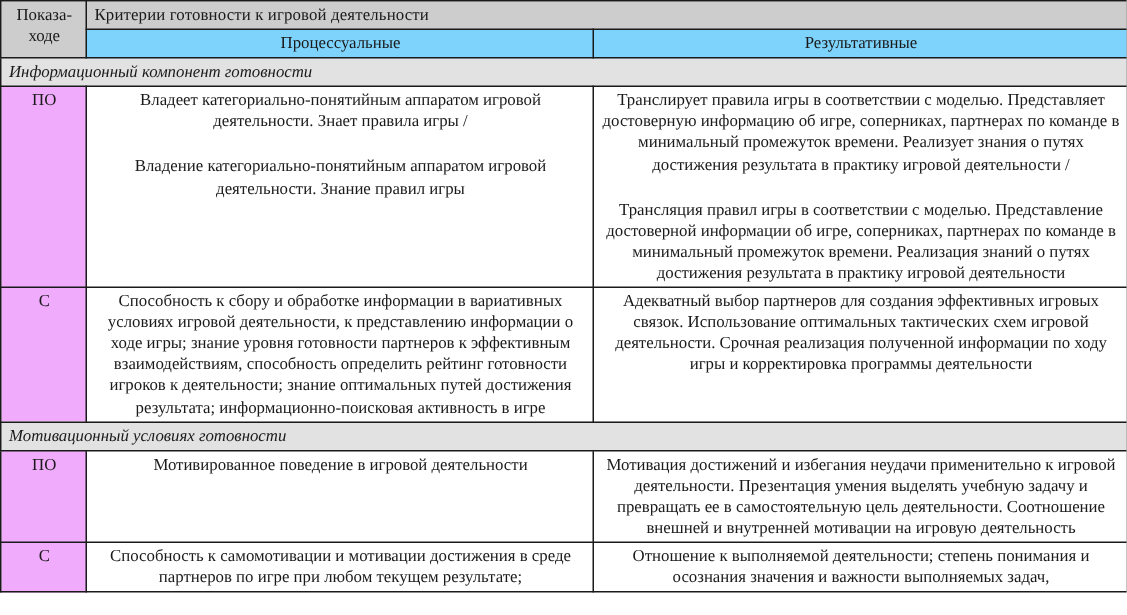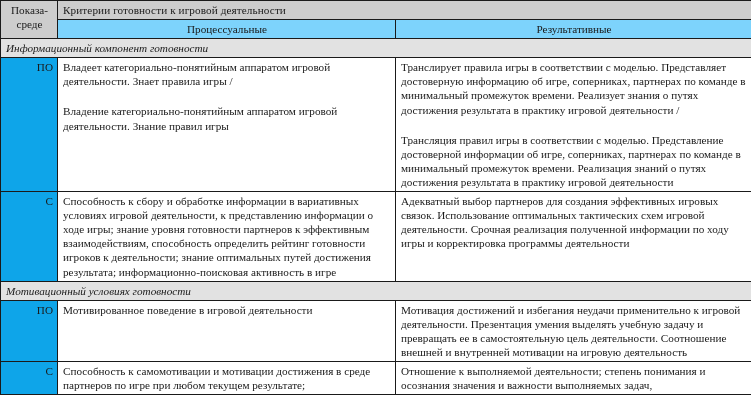--- a/index.html
+++ b/index.html
@@ -79,55 +79,56 @@
     background: #e2e2e2;
     text-align: left;
     font-style: italic;
     font-size: 11.4px;
     padding: 3px 4px 4px;
     vertical-align: middle;
   }
 
   
   .cell-label {
-    background: #0ea5e9;
+    background: #f0abfc;
     font-weight: bold;
     font-size: 11.4px;
-    text-align: right;
+    text-align: center;
     padding-left: 6px;
     padding-top: 3px;
   }
   .cell-text {
     background: #ffffff;
     text-align: left;
     padding-top: 3px;
   }
   .cell-text p {
     margin: 0;
+    text-align: center;
   }
   .cell-text p + p {
     margin-top: 16px;
   }
 </style>
 </head>
 <body>
 
 <div class="doc">
   <table class="criteria-table">
     <colgroup>
       <col class="c-label">
       <col class="c-proc">
       <col class="c-res">
     </colgroup>
     <tbody>
 
       <tr>
         <td class="hdr-label" rowspan="2">
           <span>Показа-</span><br>
-          <span>среде</span>
+          <span>ходе</span>
         </td>
         <td class="hdr-main" colspan="2">Критерии готовности к игровой деятельности</td>
       </tr>
 
       <tr>
         <td class="hdr-sub">Процессуальные</td>
         <td class="hdr-sub">Результативные</td>
       </tr>
 
       <tr>

